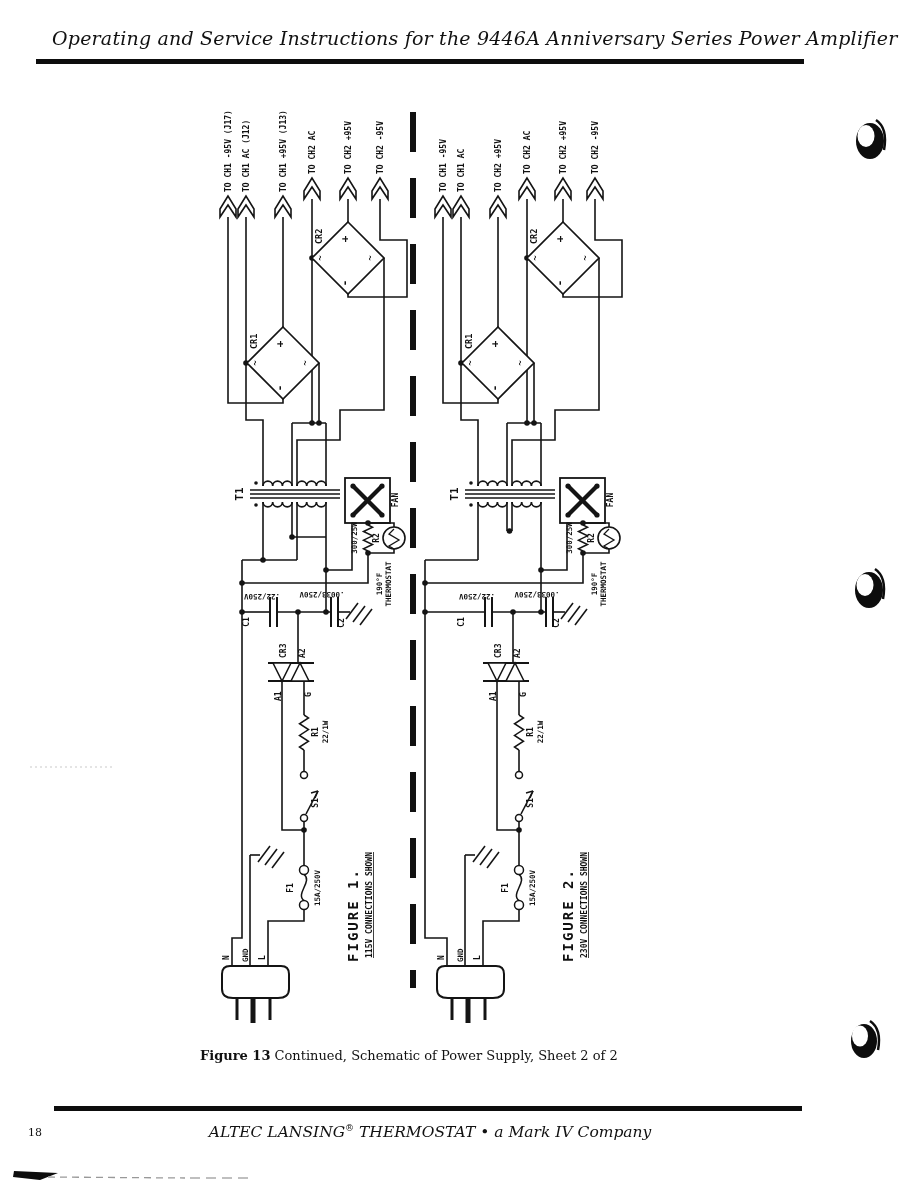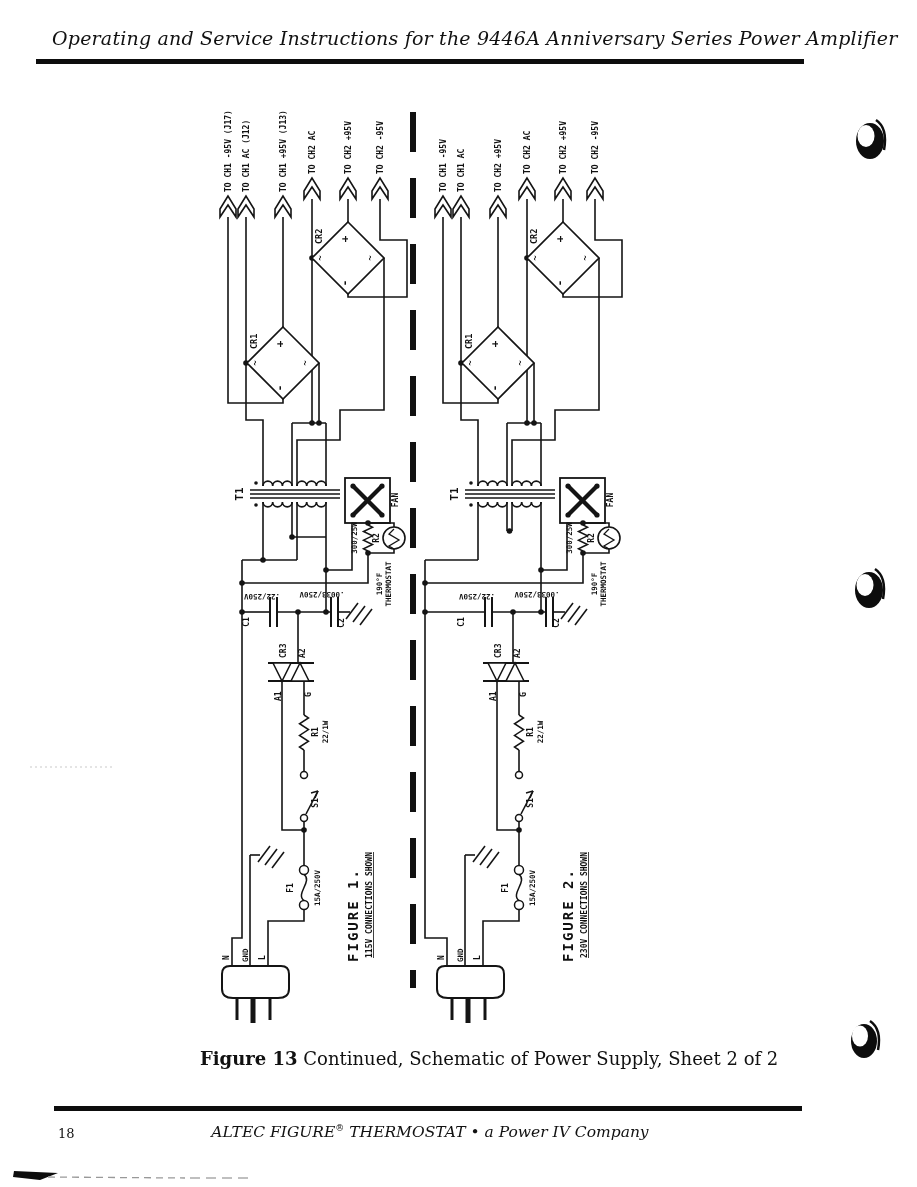--- a/index.html
+++ b/index.html
@@ -1,23 +1,23 @@
 <!DOCTYPE html>
 <html><head>
 <meta charset="utf-8">
 <style>
   html,body{margin:0;padding:0;background:#ffffff;}
   .page{position:relative;width:917px;height:1187px;background:#ffffff;overflow:hidden;
         font-family:"DejaVu Serif", serif;color:#111;}
   .header-title{position:absolute;left:52px;top:27px;width:760px;font-style:italic;
         font-size:19px;letter-spacing:.2px;white-space:nowrap;}
   .header-rule{position:absolute;left:36px;top:59px;width:768px;height:5px;background:#0d0d0d;}
-  .caption{position:absolute;left:200px;top:1048px;width:500px;font-size:18px;white-space:nowrap;}
+  .caption{position:absolute;left:200px;top:1048px;width:500px;font-size:13px;white-space:nowrap;}
   .footer-rule{position:absolute;left:54px;top:1106px;width:748px;height:5px;background:#0d0d0d;}
-  .page-number{position:absolute;left:58px;top:1126px;font-size:13px;}
+  .page-number{position:absolute;left:28px;top:1126px;font-size:11px;}
   .footer-text{position:absolute;left:150px;top:1123px;width:560px;text-align:center;
         font-style:italic;font-size:15.5px;white-space:nowrap;}
   .footer-text sup{font-size:9px;}
   svg text{font-family:"DejaVu Sans Mono", monospace;font-weight:bold;fill:#111;}
   .svgroot{position:absolute;left:0;top:0;}
 </style>
 </head>
 <body>
 
 <div class="page">
@@ -348,17 +348,17 @@
     <line x1="30" y1="767" x2="112" y2="767" stroke="#c9c9c9" stroke-width="1" stroke-dasharray="2 3"></line>
   </svg>
 
   <div class="caption">
     <b>Figure 13</b><span> Continued, Schematic of Power Supply, Sheet 2 of 2</span>
   </div>
 
   <div class="footer-rule"></div>
   <div class="page-number">18</div>
   <div class="footer-text">
-    <span>ALTEC FIGURE</span><sup>®</sup><span> THERMOSTAT</span>
+    <span>ALTEC LANSING</span><sup>®</sup><span> THERMOSTAT</span>
     <span>•</span>
-    <span>a Power IV Company</span>
+    <span>a Mark IV Company</span>
   </div>
 </div>
 
 </body></html>

